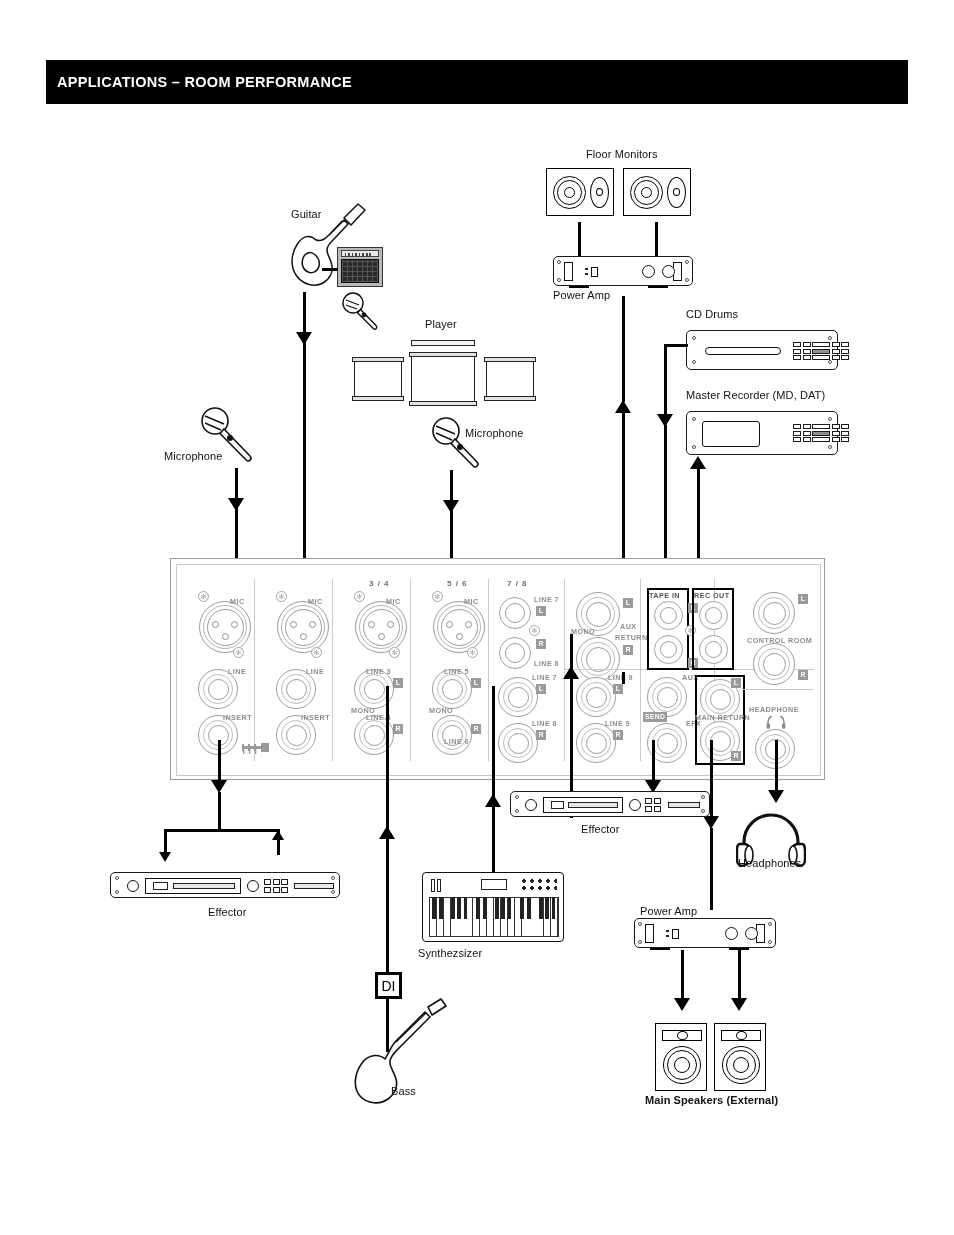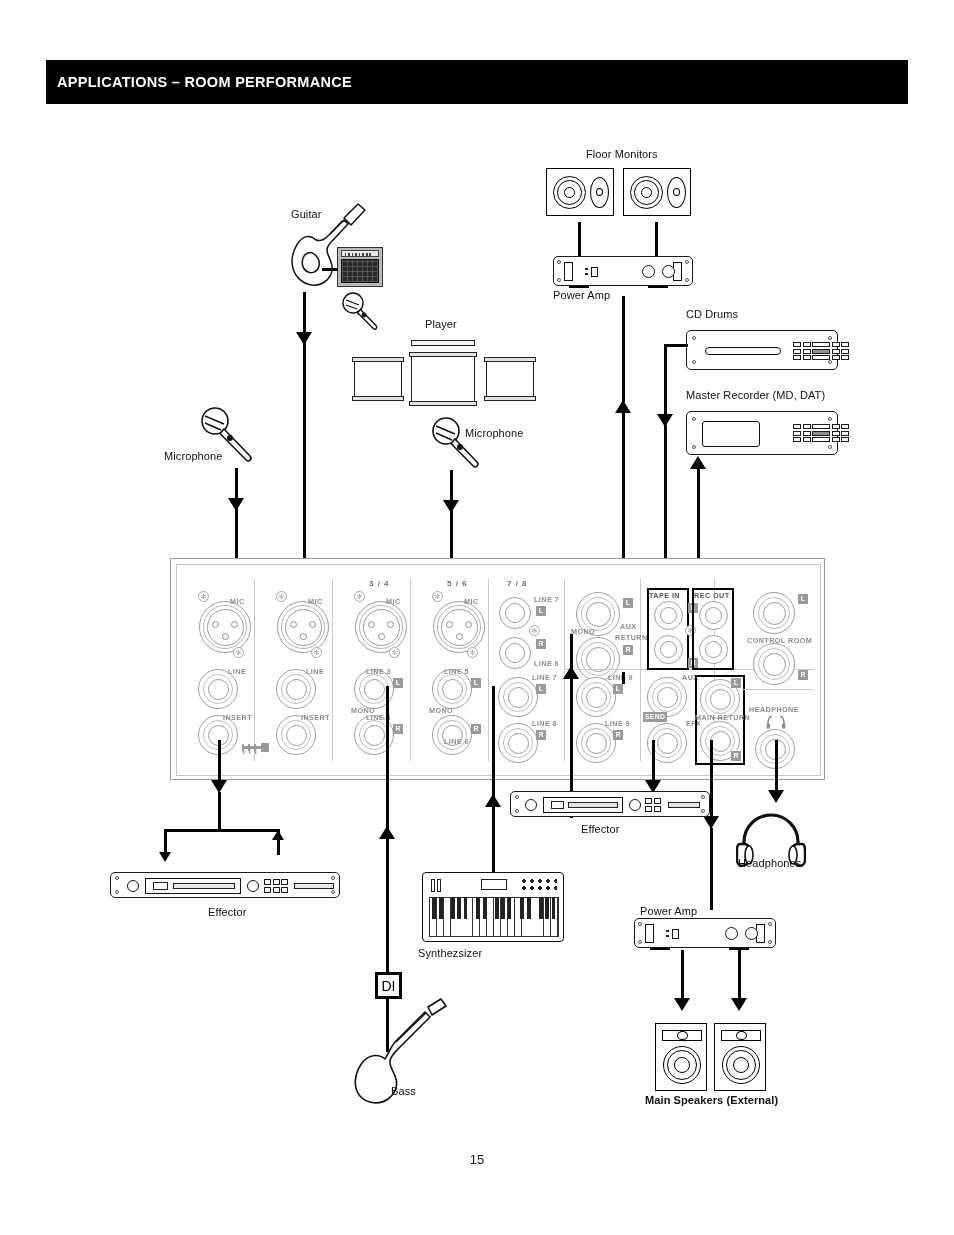--- a/index.html
+++ b/index.html
@@ -695,15 +695,14 @@
   </div>
   <div class="spk-box" style="left:714px; top:1023px; width:52px; height:68px;">
     <div style="position:absolute;left:6px;top:6px;width:40px;height:11px;border:1.4px solid #000;background:#fff;box-sizing:border-box;"></div>
     <div class="cone2" style="left:21px; top:7px; width:11px; height:9px;"></div>
     <div class="cone" style="left:7px; top:22px; width:38px; height:38px;"></div>
     <div class="cone2" style="left:11px; top:26px; width:30px; height:30px;"></div>
     <div class="cone2" style="left:18px; top:33px; width:16px; height:16px;"></div>
   </div>
   <div class="cap bold" style="left:645px; top:1094px;">Main Speakers (External)</div>
 
-  <div id="page-number">15</div>
 
 </div>
 
 </body></html>

